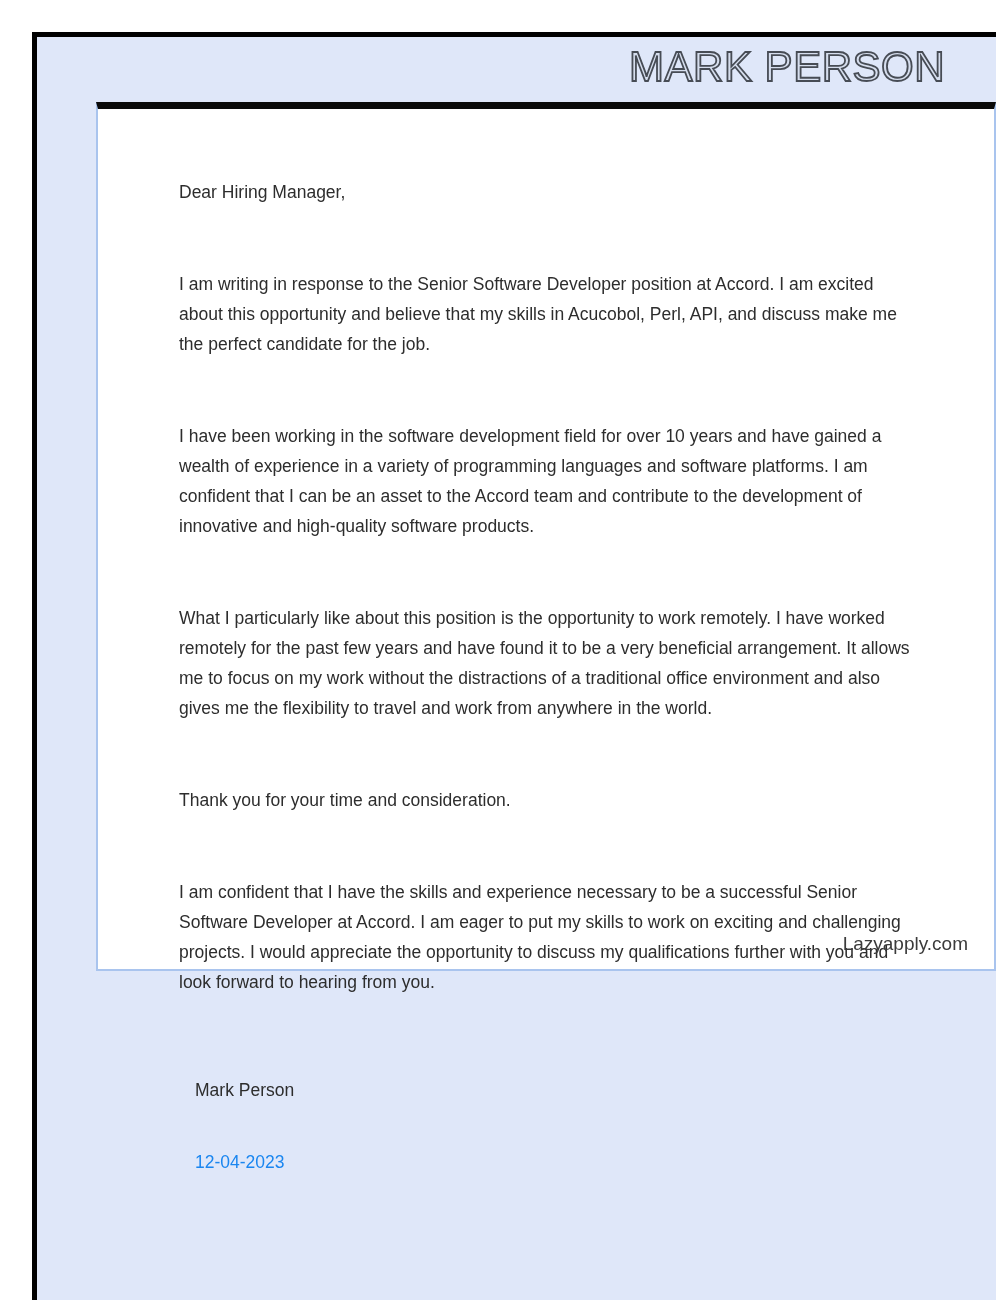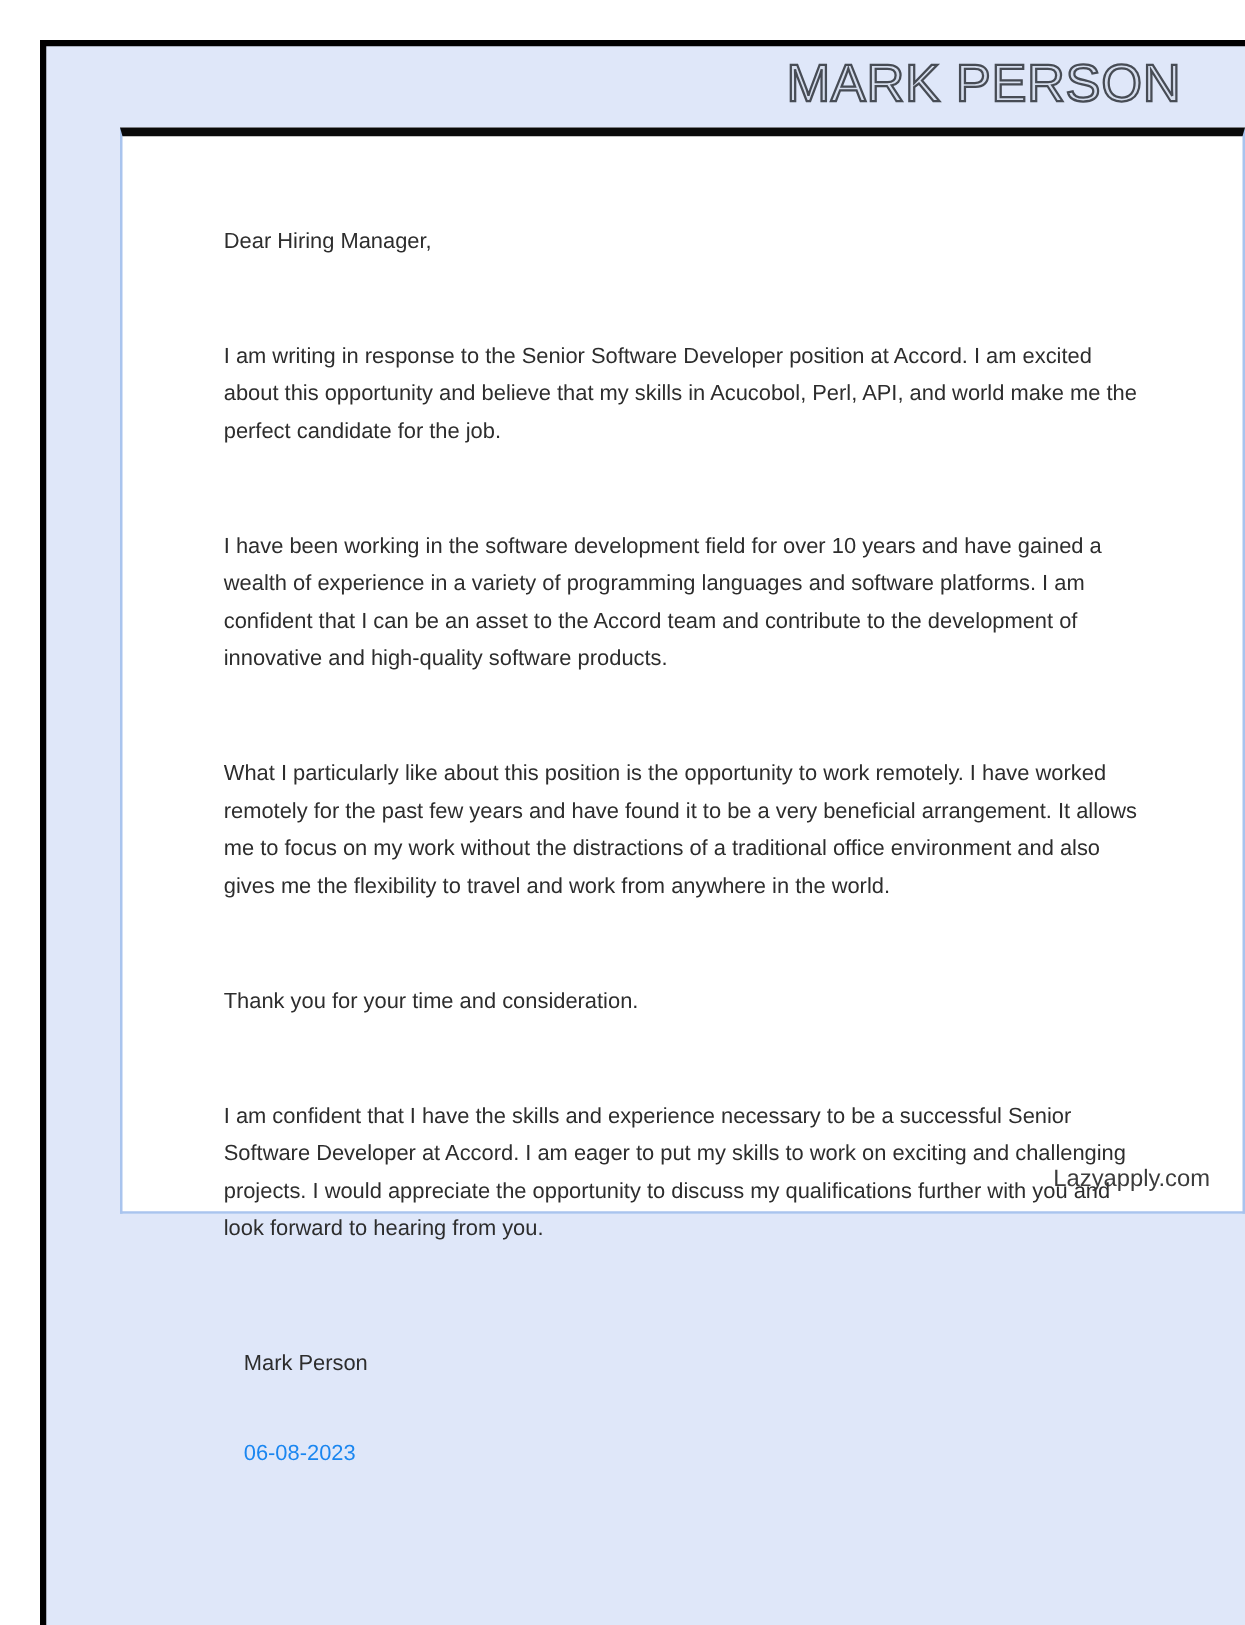--- a/index.html
+++ b/index.html
@@ -89,34 +89,34 @@
 
   <div class="header">
     <div class="brand">MARK PERSON</div>
   </div>
 
   <div class="sheet">
 
     <div class="letter">
       <p>Dear Hiring Manager,</p>
 
-      <p>I am writing in response to the Senior Software Developer position at Accord. I am excited about this opportunity and believe that my skills in Acucobol, Perl, API, and world make me the perfect candidate for the job.</p>
+      <p>I am writing in response to the Senior Software Developer position at Accord. I am excited about this opportunity and believe that my skills in Acucobol, Perl, API, and discuss make me the perfect candidate for the job.</p>
 
       <p>I have been working in the software development field for over 10 years and have gained a wealth of experience in a variety of programming languages and software platforms. I am confident that I can be an asset to the Accord team and contribute to the development of innovative and high-quality software products.</p>
 
       <p>What I particularly like about this position is the opportunity to work remotely. I have worked remotely for the past few years and have found it to be a very beneficial arrangement. It allows me to focus on my work without the distractions of a traditional office environment and also gives me the flexibility to travel and work from anywhere in the world.</p>
 
       <p>Thank you for your time and consideration.</p>
 
       <p>I am confident that I have the skills and experience necessary to be a successful Senior Software Developer at Accord. I am eager to put my skills to work on exciting and challenging projects. I would appreciate the opportunity to discuss my qualifications further with you and look forward to hearing from you.</p>
 
 
       <div class="signature-block">
         <p class="signature-name">Mark Person</p>
-        <p class="letter-date">06-08-2023</p>
+        <p class="letter-date">12-04-2023</p>
       </div>
     </div>
 
     <a class="watermark" href="#">Lazyapply.com</a>
 
   </div>
 
 </div>
 
 </body></html>

